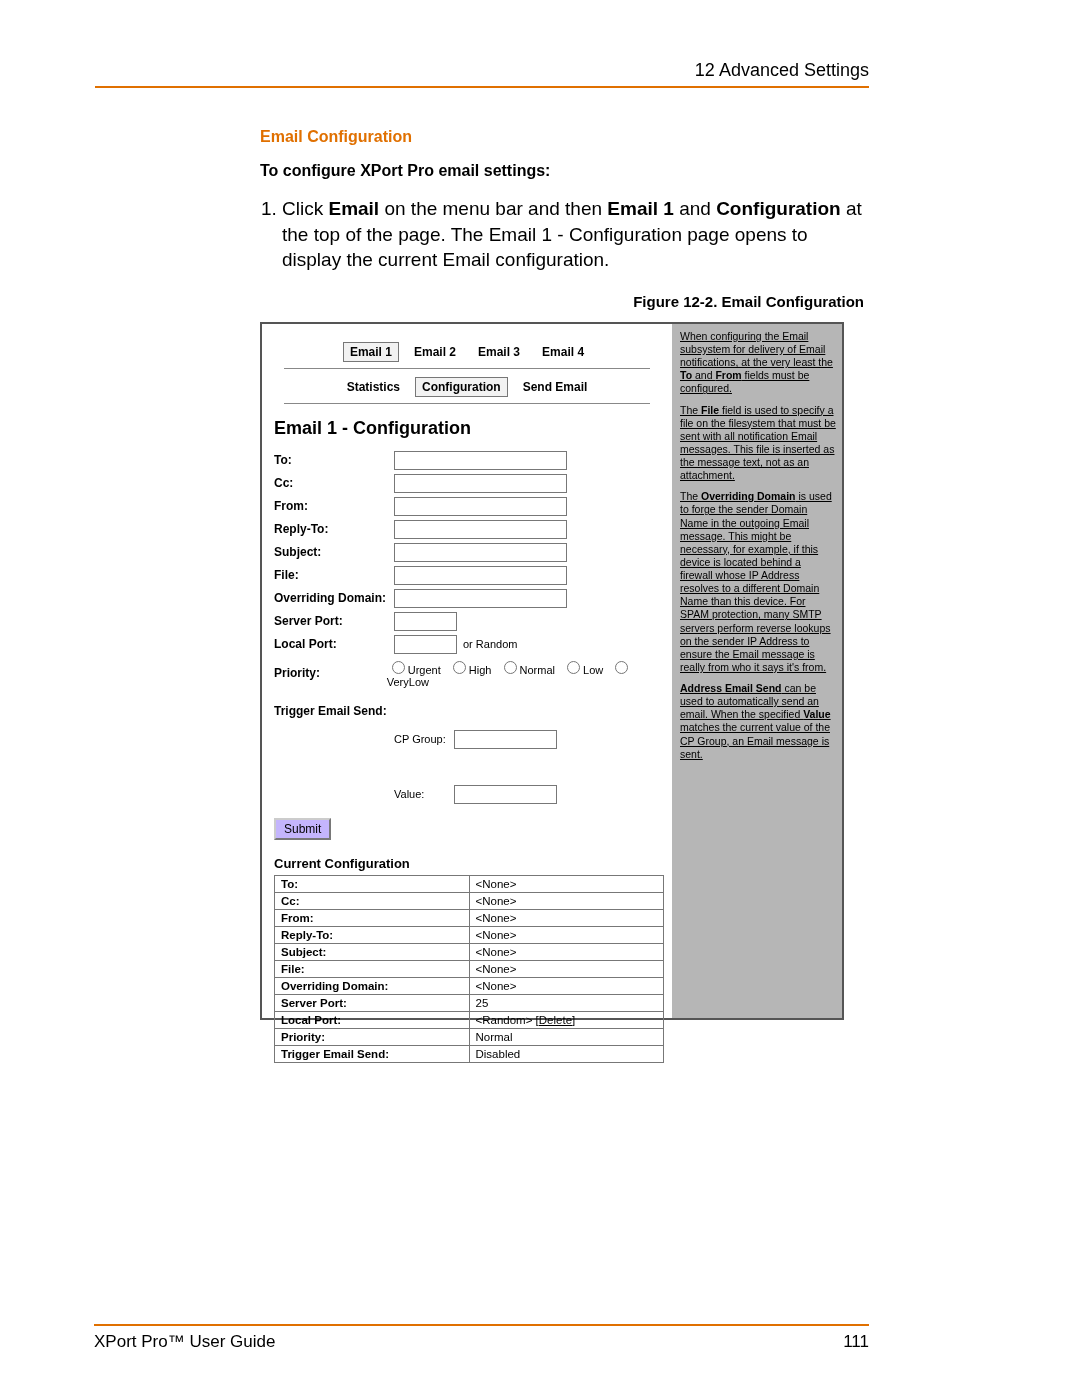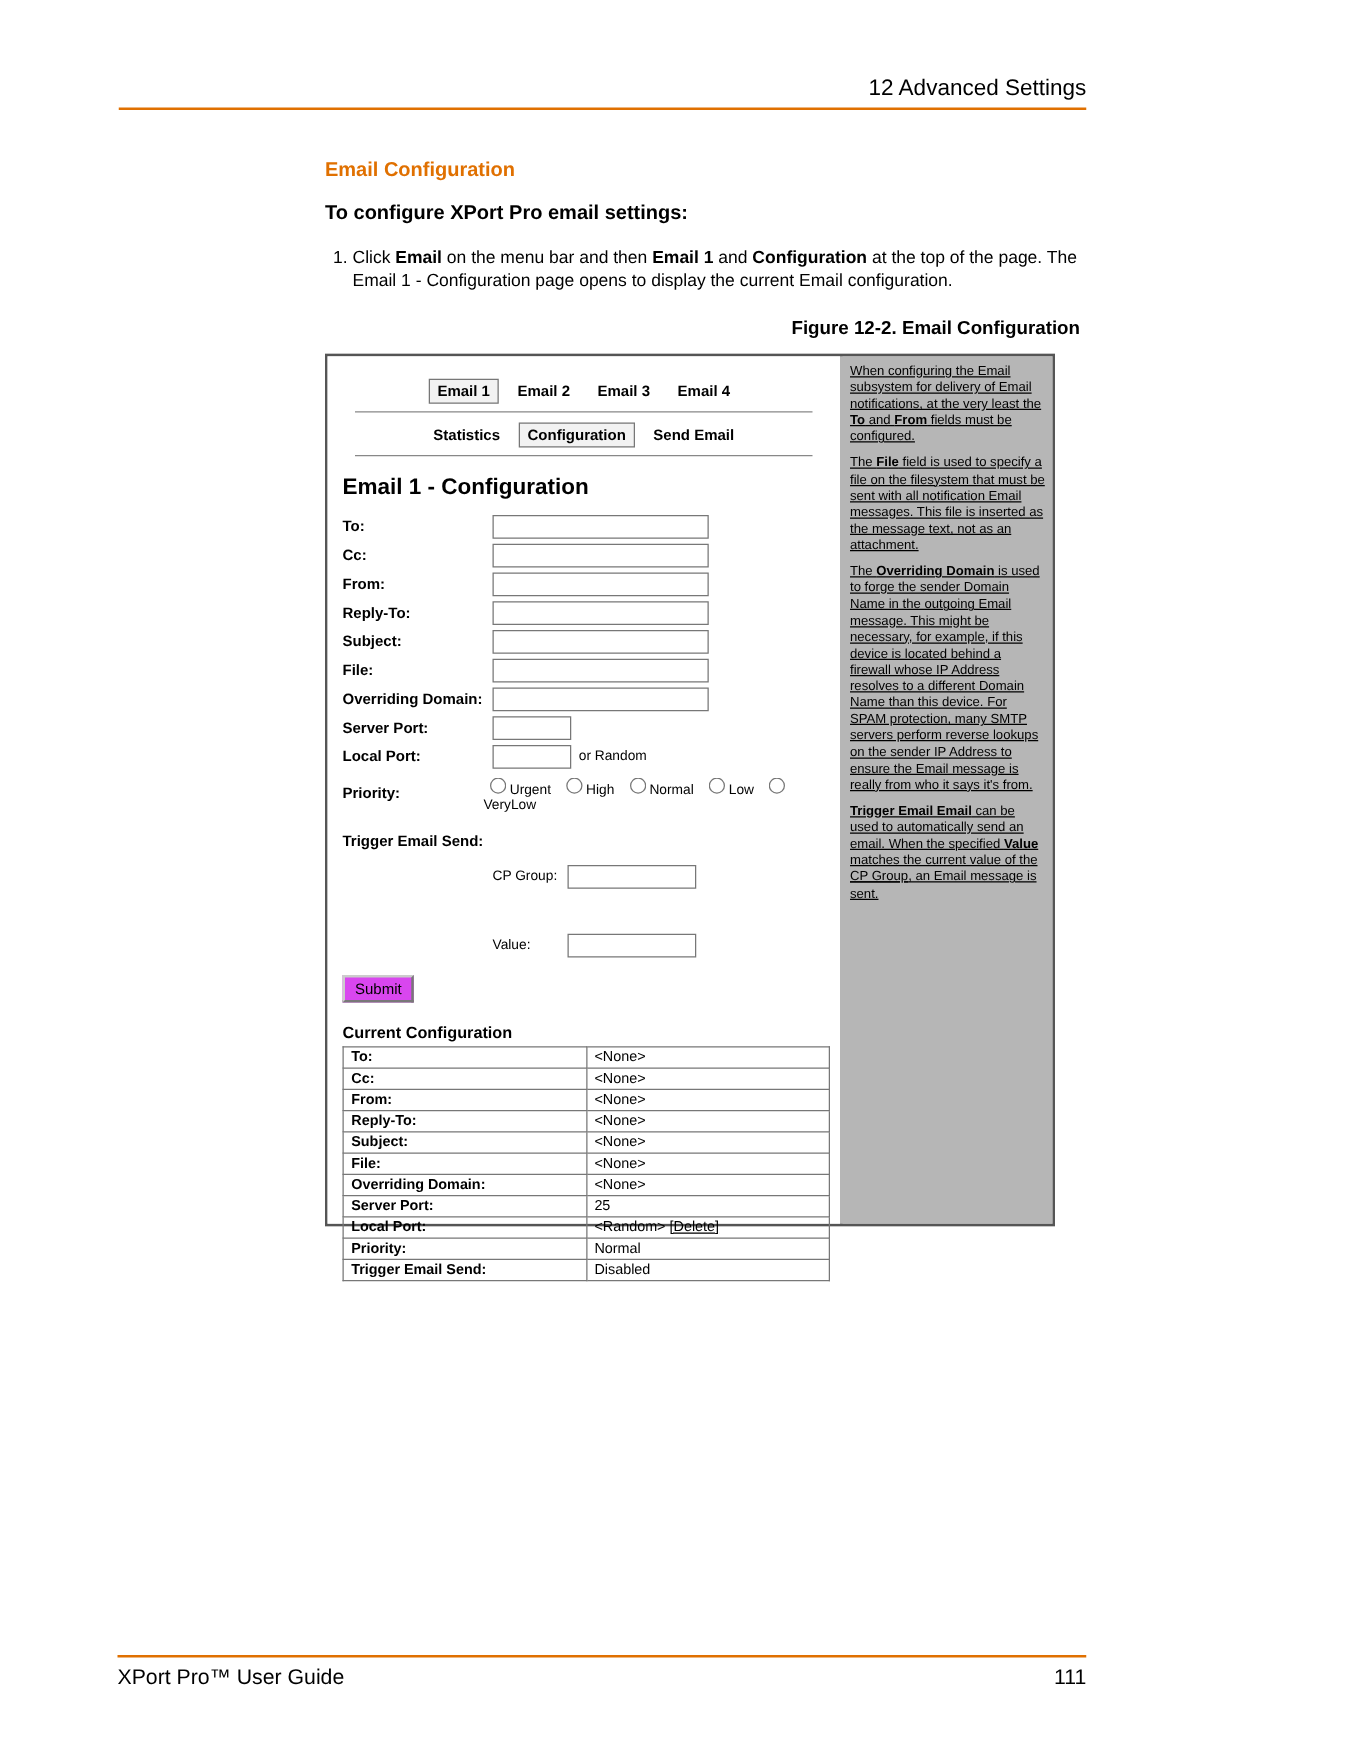--- a/index.html
+++ b/index.html
@@ -38,21 +38,21 @@
     margin: 0 0 16px 0;
   }
   .subheading {
     font-weight: bold;
     font-size: 16px;
     margin: 10px 0 16px 0;
   }
   ol.steps {
     margin: 0 0 20px 0;
     padding-left: 22px;
-    font-size: 14px;
+    font-size: 19px;
     line-height: 1.35;
   }
   ol.steps li {
     margin-bottom: 8px;
   }
   .figcap {
     text-align: right;
     font-weight: bold;
     font-size: 15px;
     margin: 4px 0 12px 0;
@@ -139,21 +139,21 @@
     display: flex;
     align-items: center;
     margin-bottom: 4px;
     margin-left: 120px;
     font-size: 11px;
     margin-top: 36px;
   }
   .trigger .sub span { width: 60px; }
   .submitbtn {
     border: 2px outset #ccc;
-    background: #d946ef;
+    background: #c4b5fd;
     padding: 2px 8px;
     font-size: 12px;
     margin-top: 6px;
   }
   .curcfg-title {
     font-weight: bold;
     font-size: 13px;
     margin: 16px 0 4px 0;
   }
   table.curcfg {
@@ -340,21 +340,21 @@
                 <td>Disabled</td>
               </tr>
         </tbody>
           </table>
       </div>
 
       <div class="rightpane">
         <p><span>When configuring the Email subsystem for delivery of Email notifications, at the very least the </span><b>To</b><span> and </span><b>From</b><span> fields must be configured.</span></p>
         <p><span>The </span><b>File</b><span> field is used to specify a file on the filesystem that must be sent with all notification Email messages. This file is inserted as the message text, not as an attachment.</span></p>
         <p><span>The </span><b>Overriding Domain</b><span> is used to forge the sender Domain Name in the outgoing Email message. This might be necessary, for example, if this device is located behind a firewall whose IP Address resolves to a different Domain Name than this device. For SPAM protection, many SMTP servers perform reverse lookups on the sender IP Address to ensure the Email message is really from who it says it's from.</span></p>
-        <p><b>Trigger Email Email</b><span> can be used to automatically send an email. When the specified </span><b>Value</b><span> matches the current value of the </span><span class="ul">CP Group</span><span>, an Email message is sent.</span></p>
+        <p><b>Address Email Send</b><span> can be used to automatically send an email. When the specified </span><b>Value</b><span> matches the current value of the </span><span class="ul">CP Group</span><span>, an Email message is sent.</span></p>
       </div>
     </div>
 
   </div>
 
   <div class="footer">
     <hr class="rule-orange-bottom">
     <div class="footer-row">
       <span>XPort Pro™ User Guide</span>
       <span>111</span>

